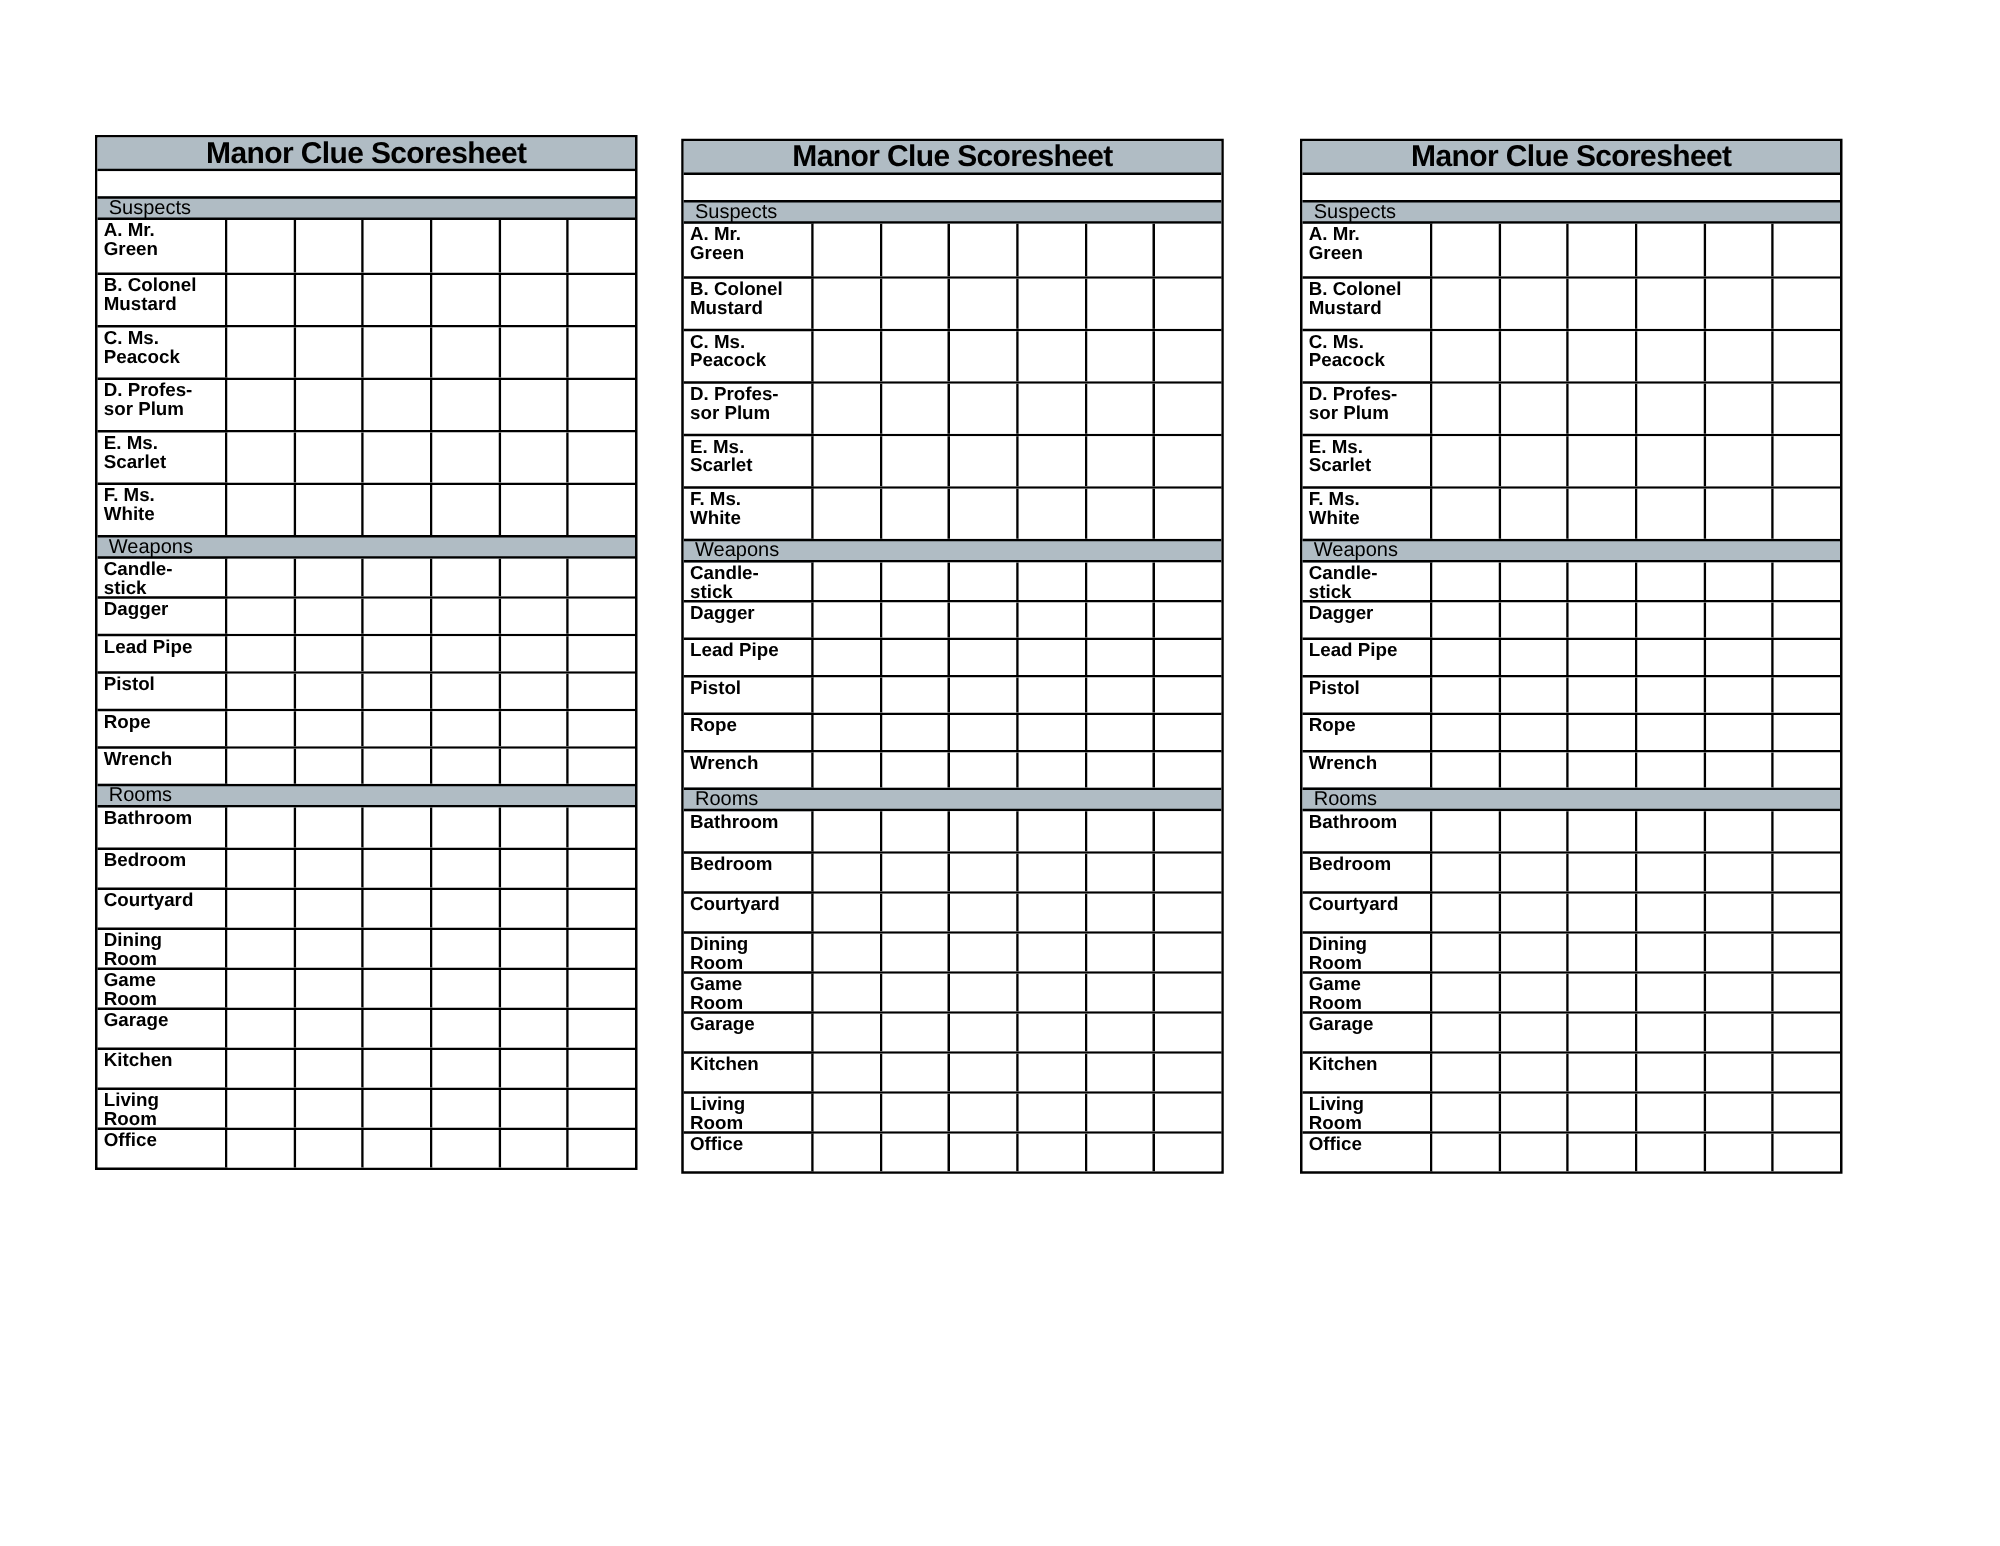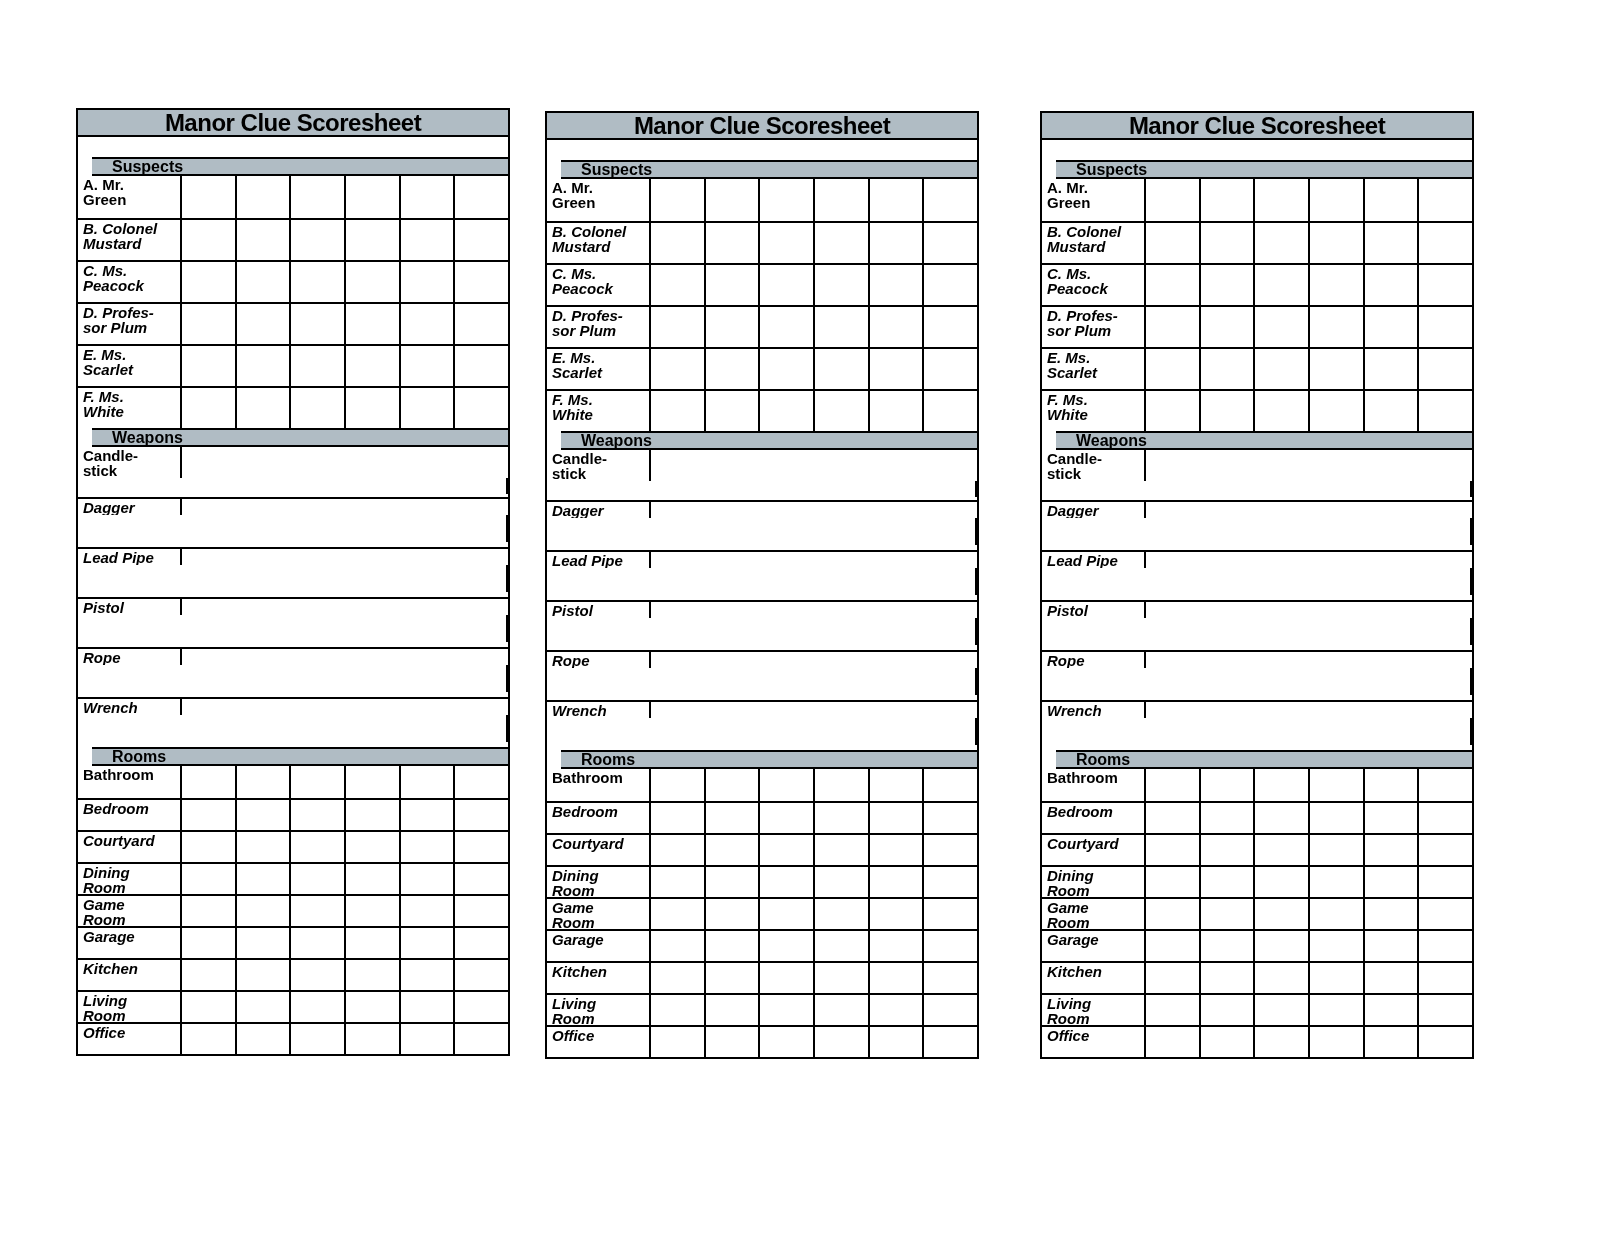--- a/index.html
+++ b/index.html
@@ -38,27 +38,27 @@
     background:#fff;
     box-sizing:border-box;
   }
   .section-bar{
     height:19px;
     background:var(--header-fill);
     border-top:2px solid var(--border-color);
     border-bottom:2px solid var(--border-color);
     box-sizing:border-box;
     display:flex;align-items:center;
-    padding-left:20px;
-    font-size:16px;font-weight:bold;margin-left:14px;
+    padding-left:9px;
+    font-size:16px;font-weight:normal;
   }
   .section .row{display:flex;box-sizing:border-box;}
-  .section .row + .row{border-top:2px solid var(--border-color);font-style:italic;}
+  .section .row + .row{border-top:2px solid var(--border-color);}
   .sec-suspects .row{height:42px;}
-  .sec-weapons  .row{height:50px;flex-direction:column;}
+  .sec-weapons  .row{height:30px;}
   .sec-rooms    .row{height:32px;justify-content:space-between;}
   .label-cell{
     width:104px;
     box-sizing:border-box;
     border-right:2px solid var(--border-color);
     padding:1px 2px 0 5px;
     font-size:15px;font-weight:bold;line-height:15px;
     white-space:pre-line;
     overflow:hidden;
   }

